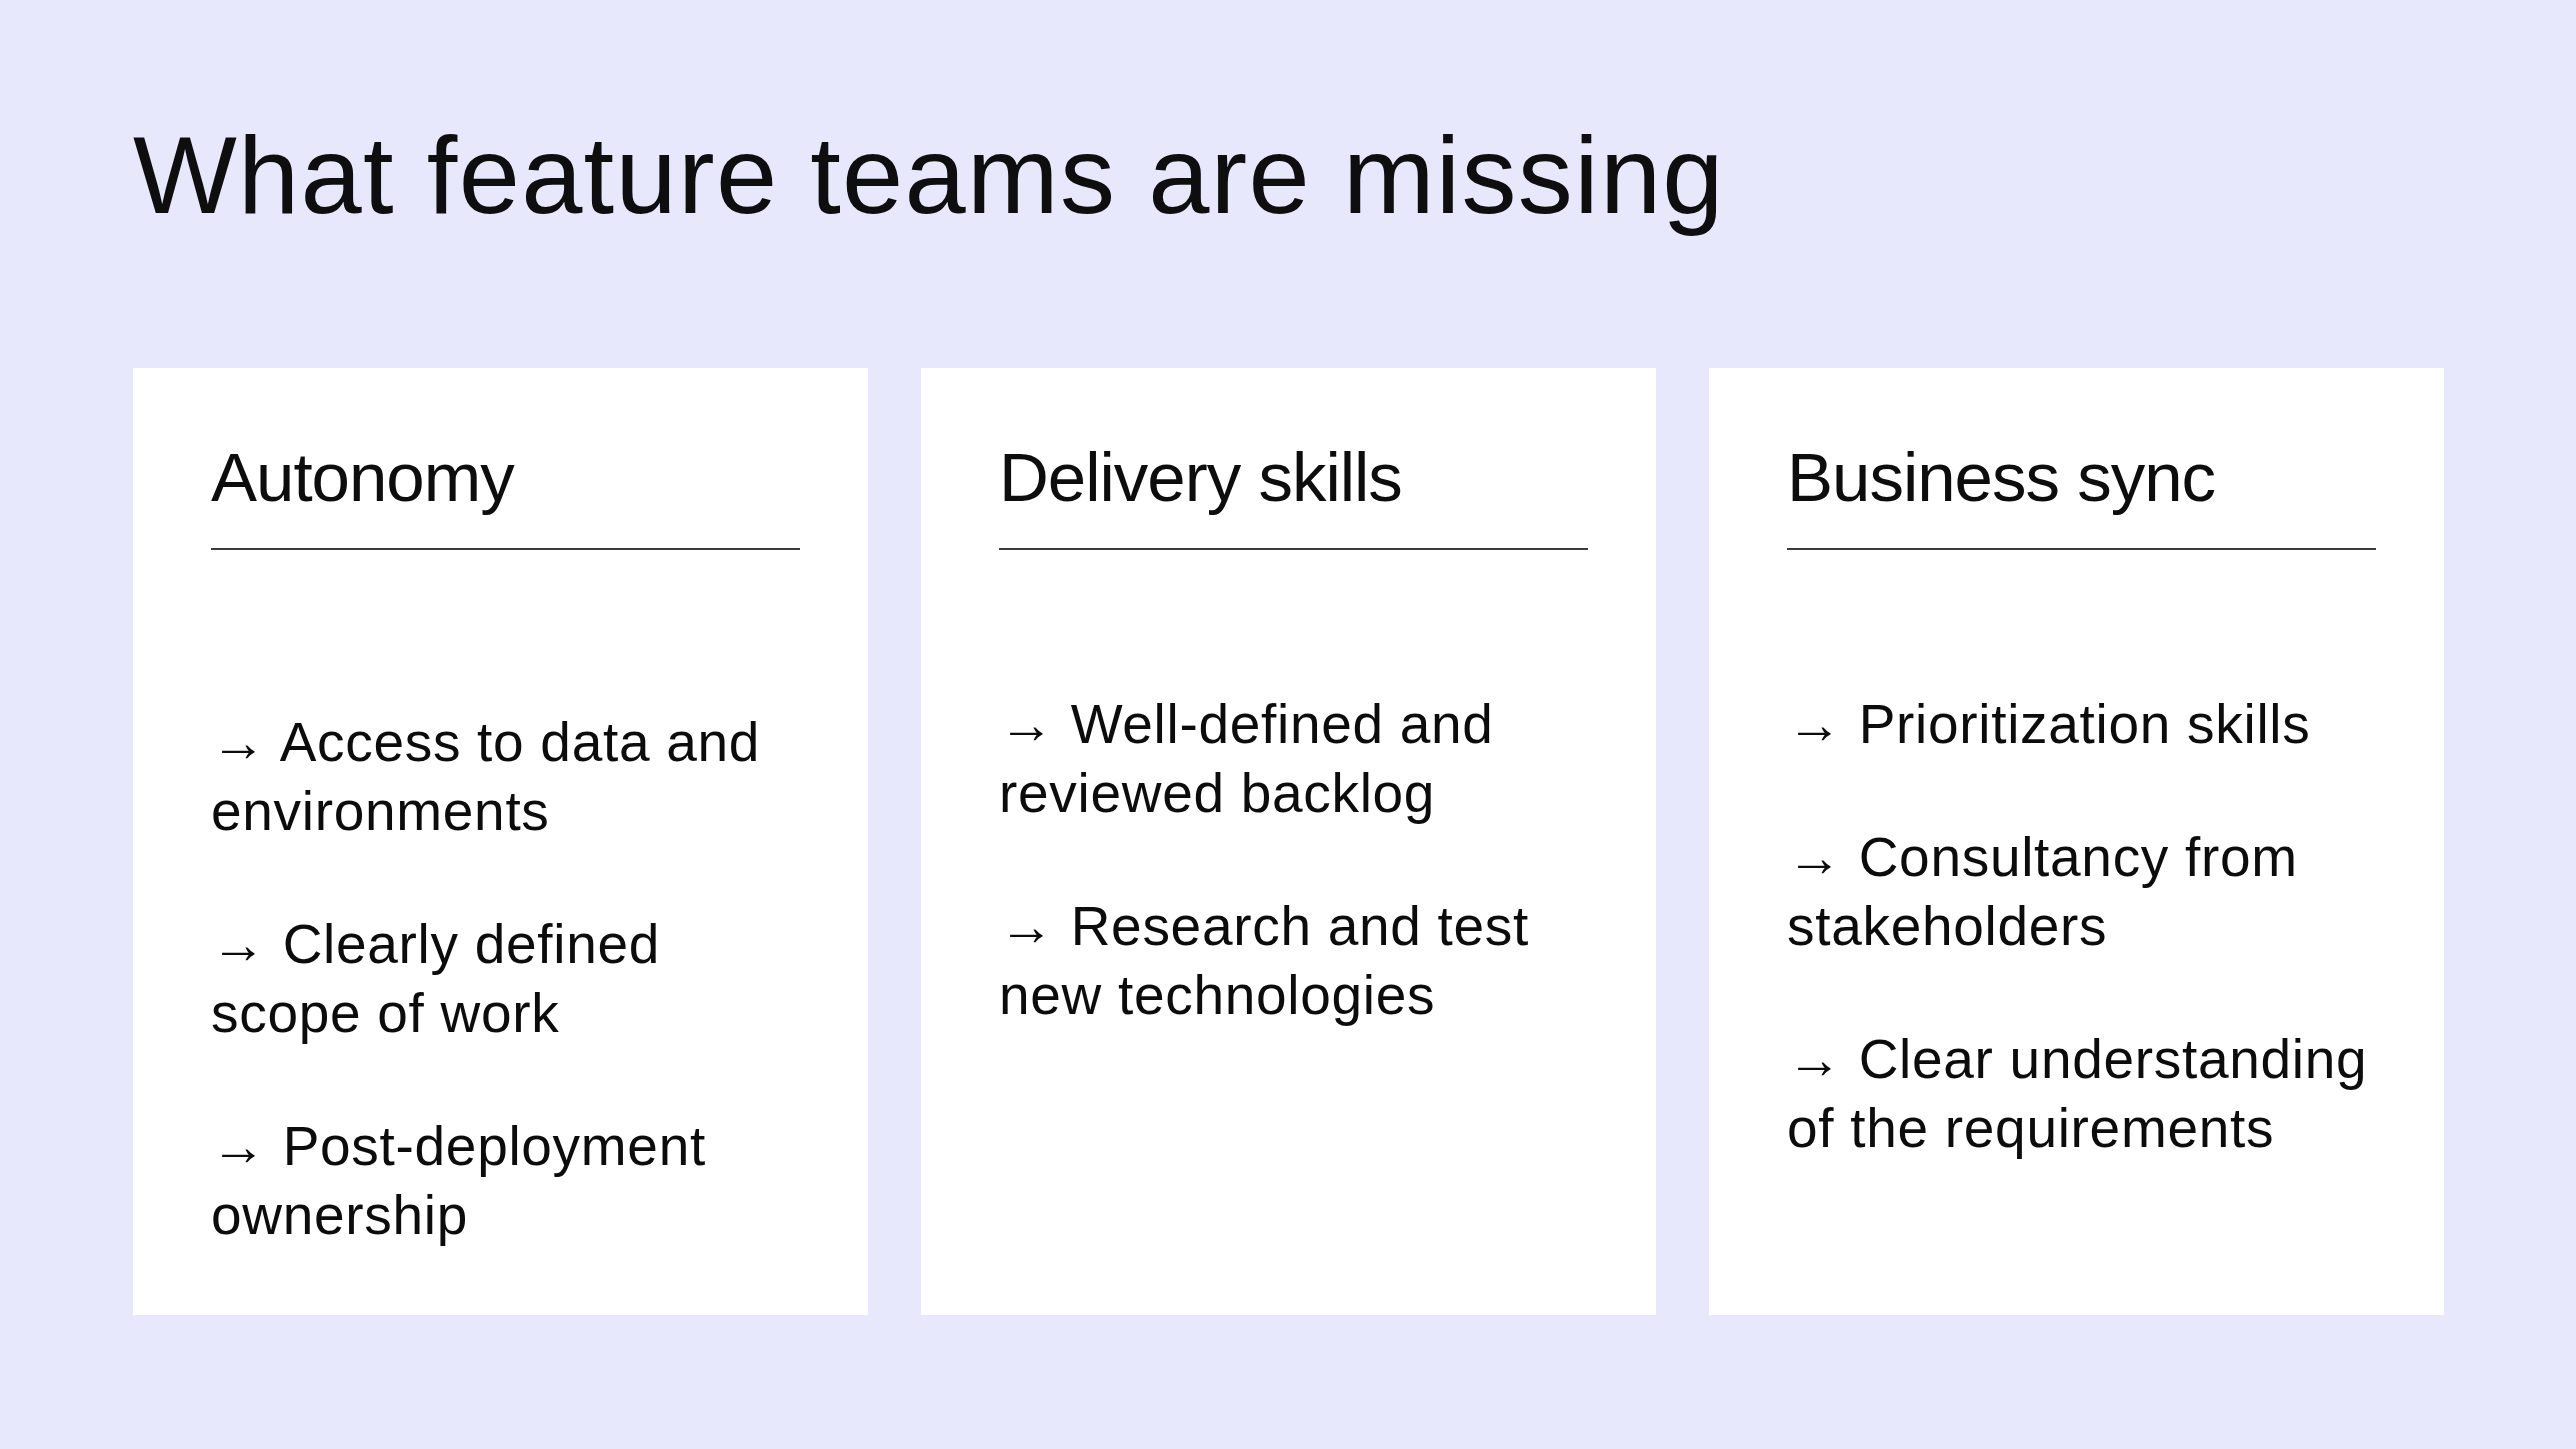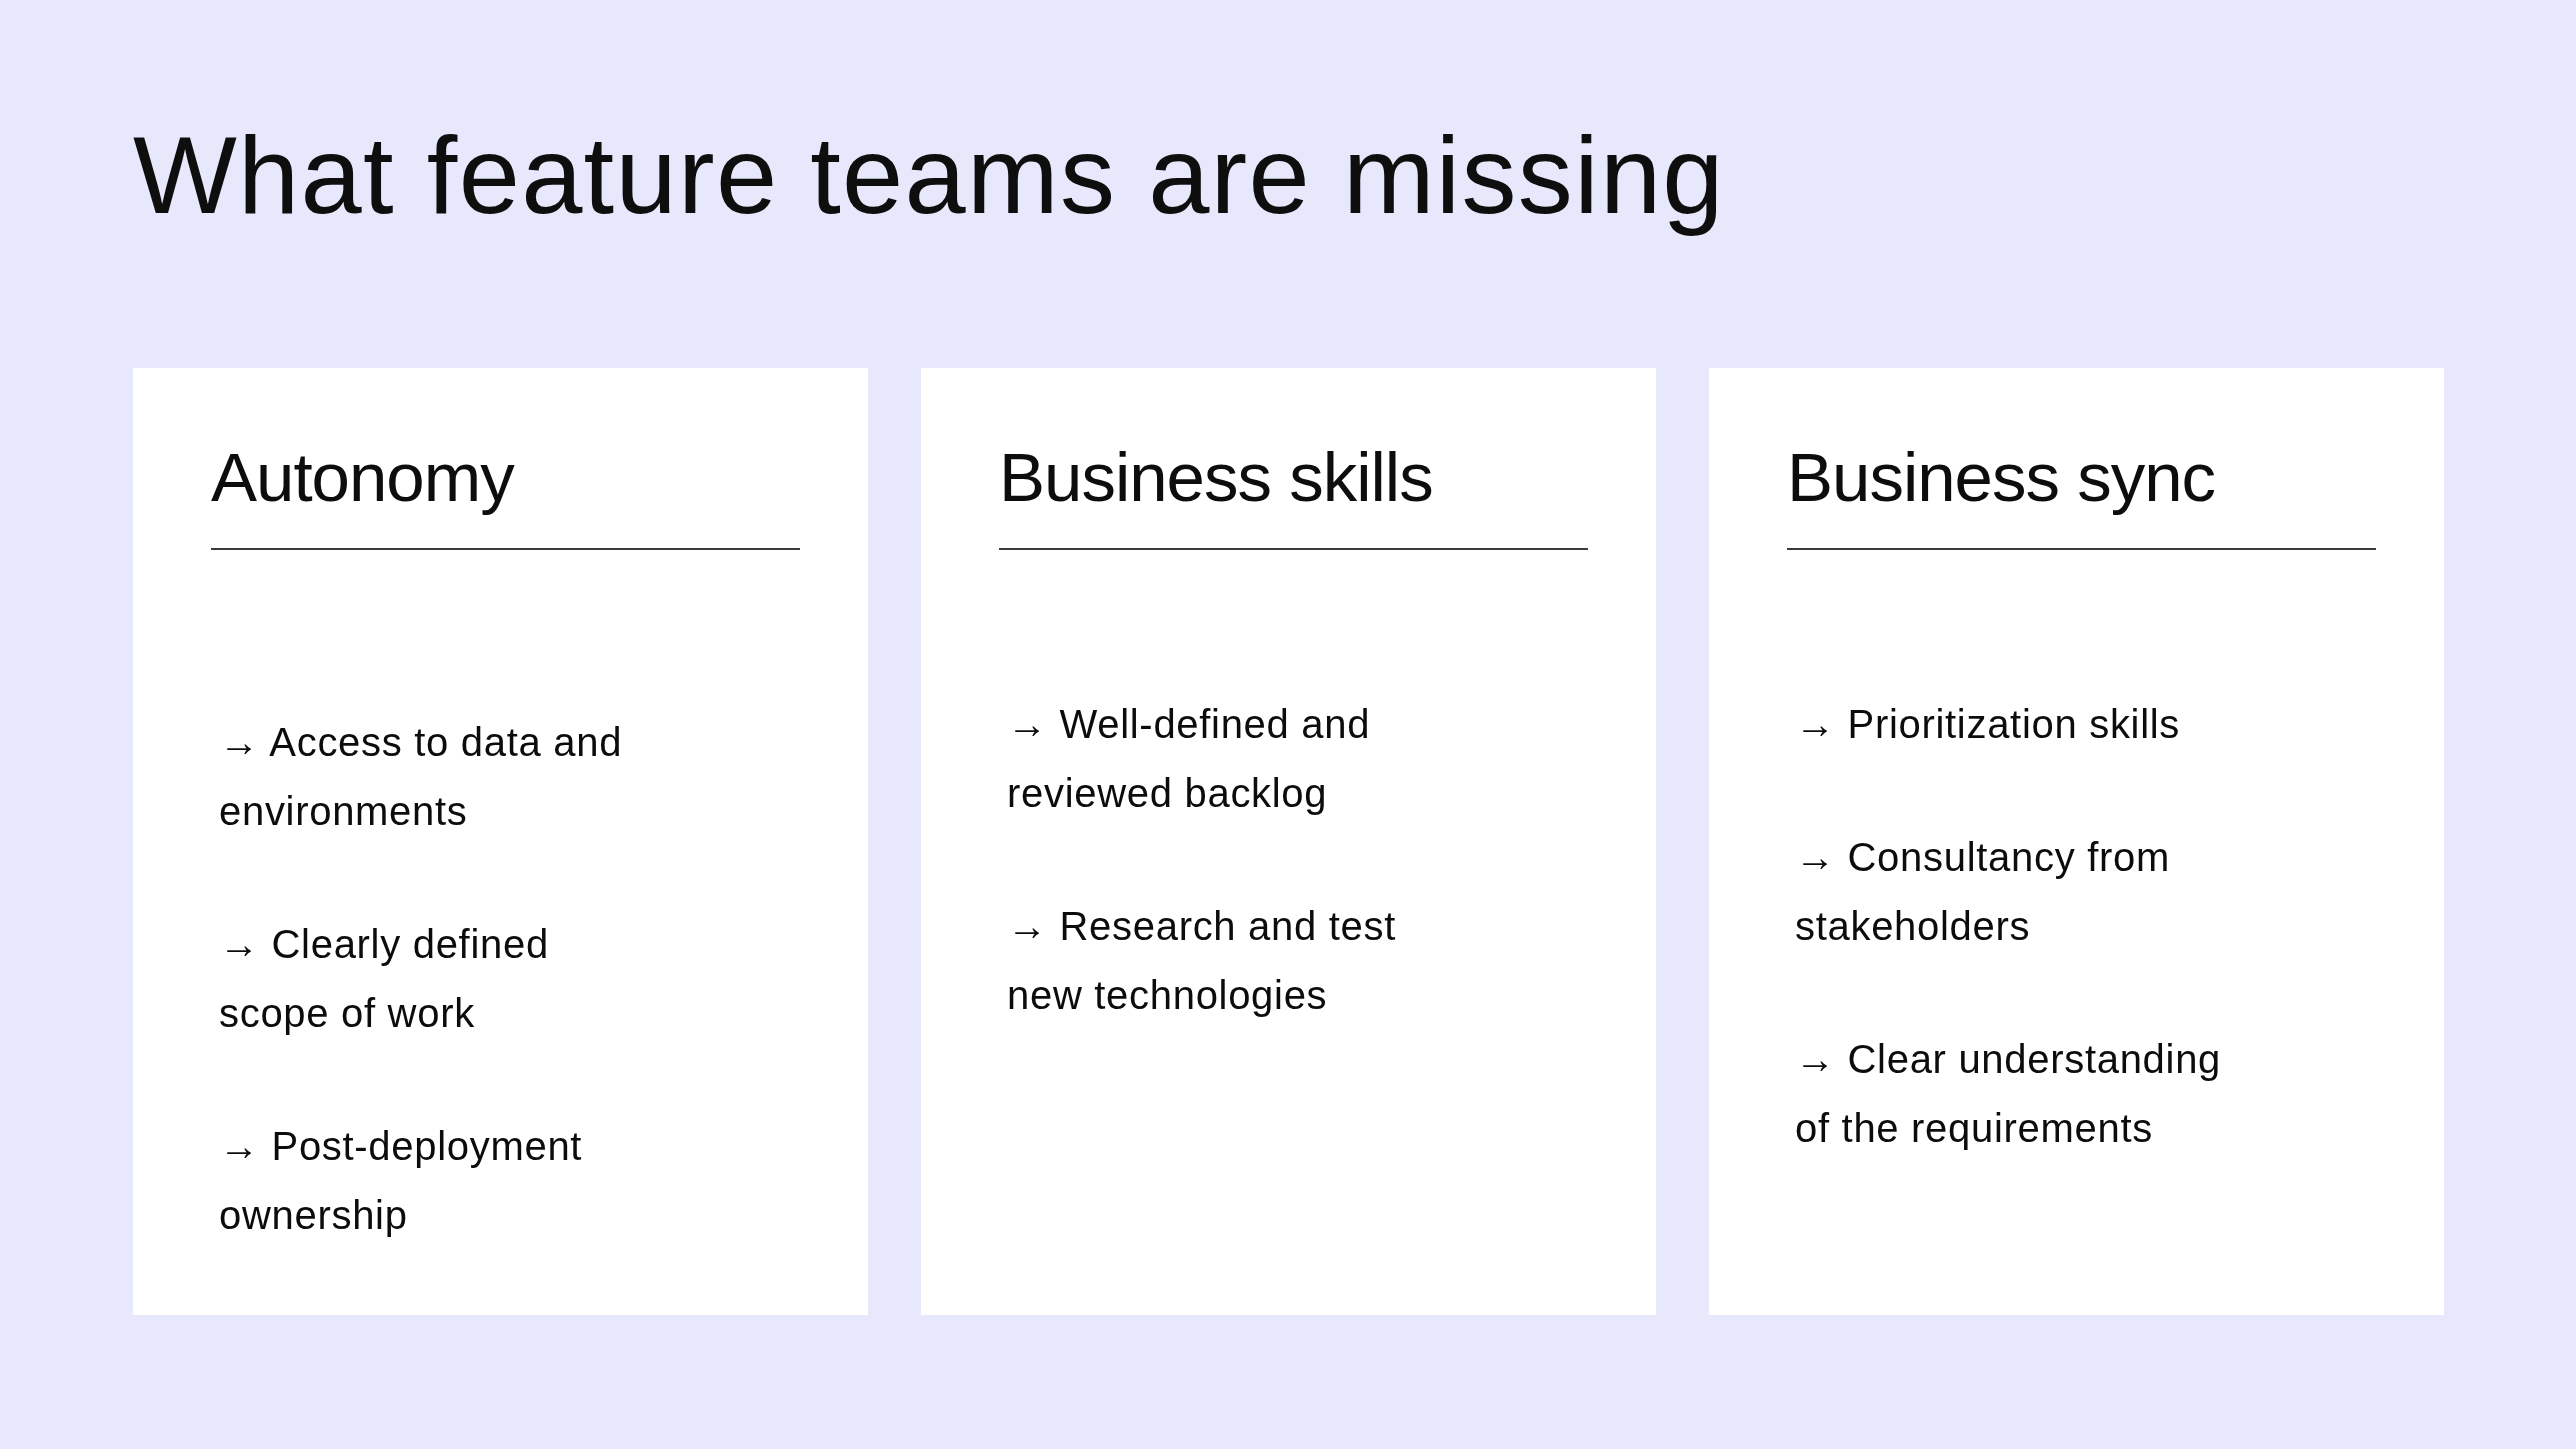--- a/index.html
+++ b/index.html
@@ -61,22 +61,22 @@
     height: 0;
     border-top: 2px solid #3b3b3b;
   }
   .card-items {
     margin-top: 140px;
   }
   .card.first-card .card-items {
     margin-top: 158px;
   }
   .card-items p {
-    margin: 0 0 64px 8px;
-    font-size: 40px;
+    margin: 0 0 64px 0;
+    font-size: 55px;
     line-height: 69px;
     letter-spacing: 0.7px;
     color: #0c0c0c;
     white-space: pre-line;
   }
   .card-items p:last-child {
     margin-bottom: 0;
   }
 </style>
 </head>
@@ -95,21 +95,21 @@
         <p>→ Access to data and
 environments</p>
         <p>→ Clearly defined
 scope of work</p>
         <p>→ Post-deployment
 ownership</p>
       </div>
     </section>
 
     <section class="card">
-      <h2 class="card-heading">Business skills</h2>
+      <h2 class="card-heading">Delivery skills</h2>
       <div class="card-divider"></div>
       <div class="card-items">
         <p>→ Well-defined and
 reviewed backlog</p>
         <p>→ Research and test
 new technologies</p>
       </div>
     </section>
 
     <section class="card">

